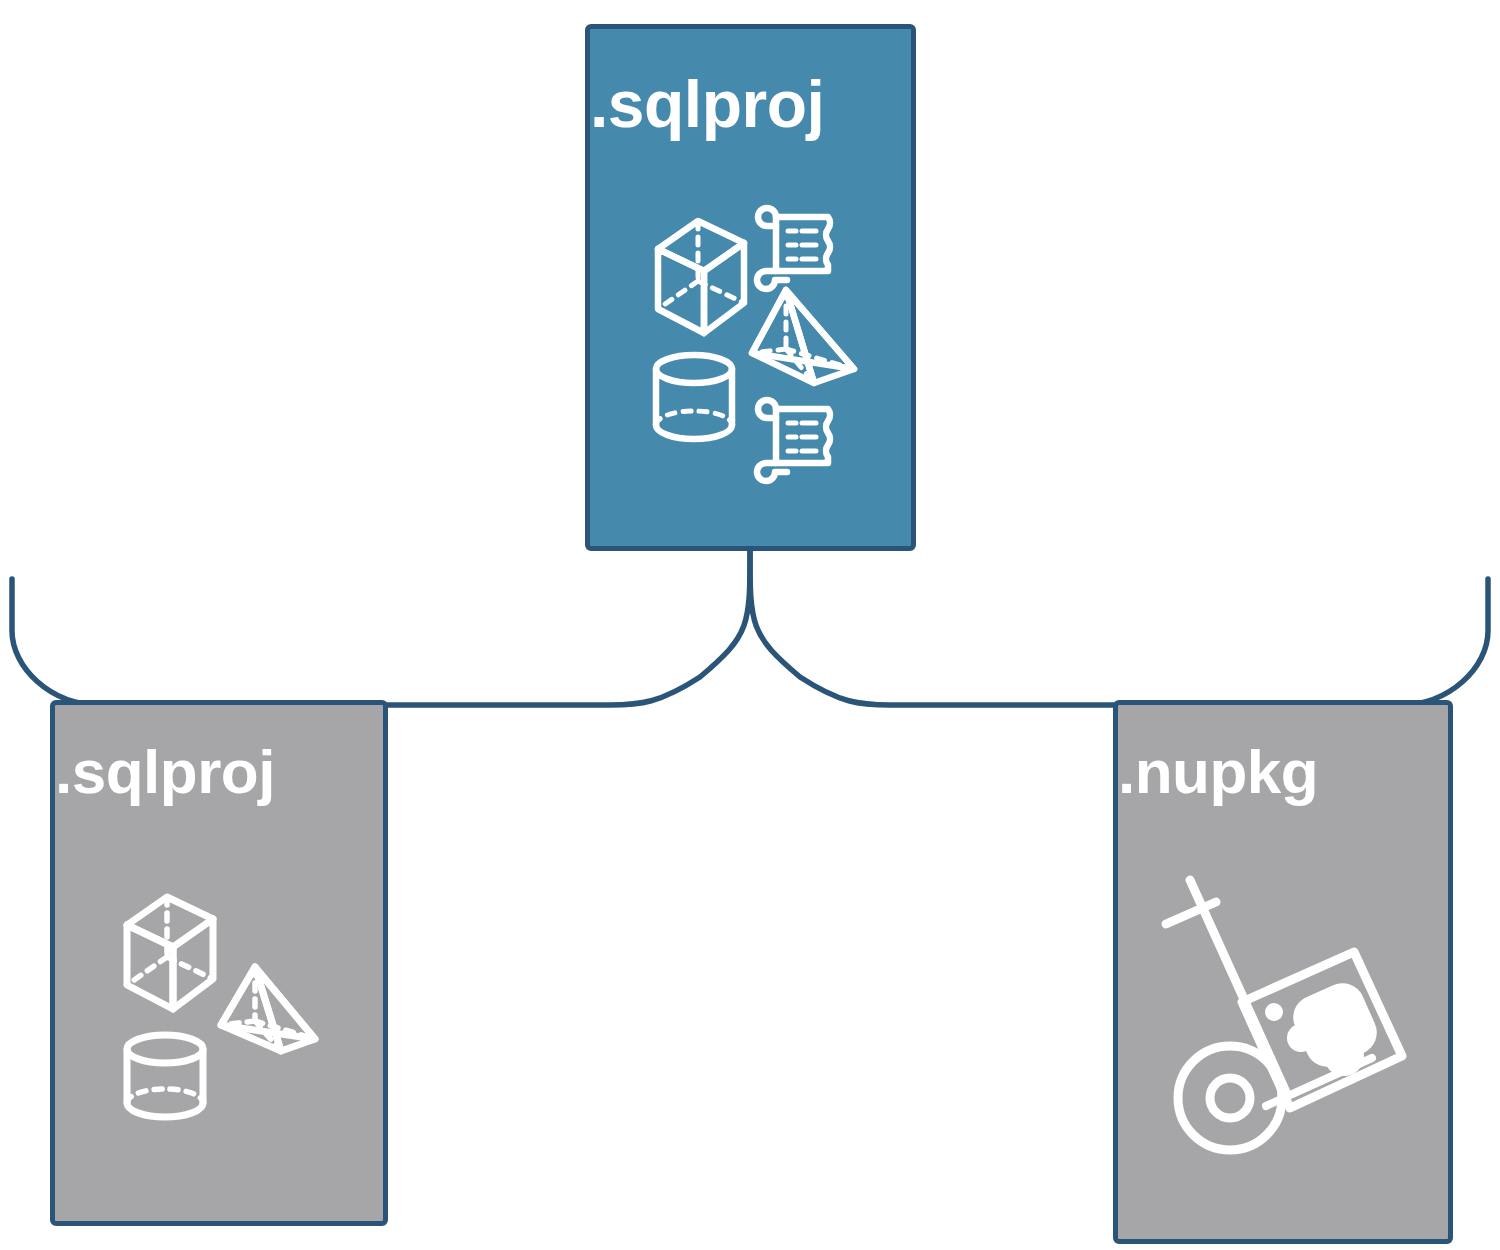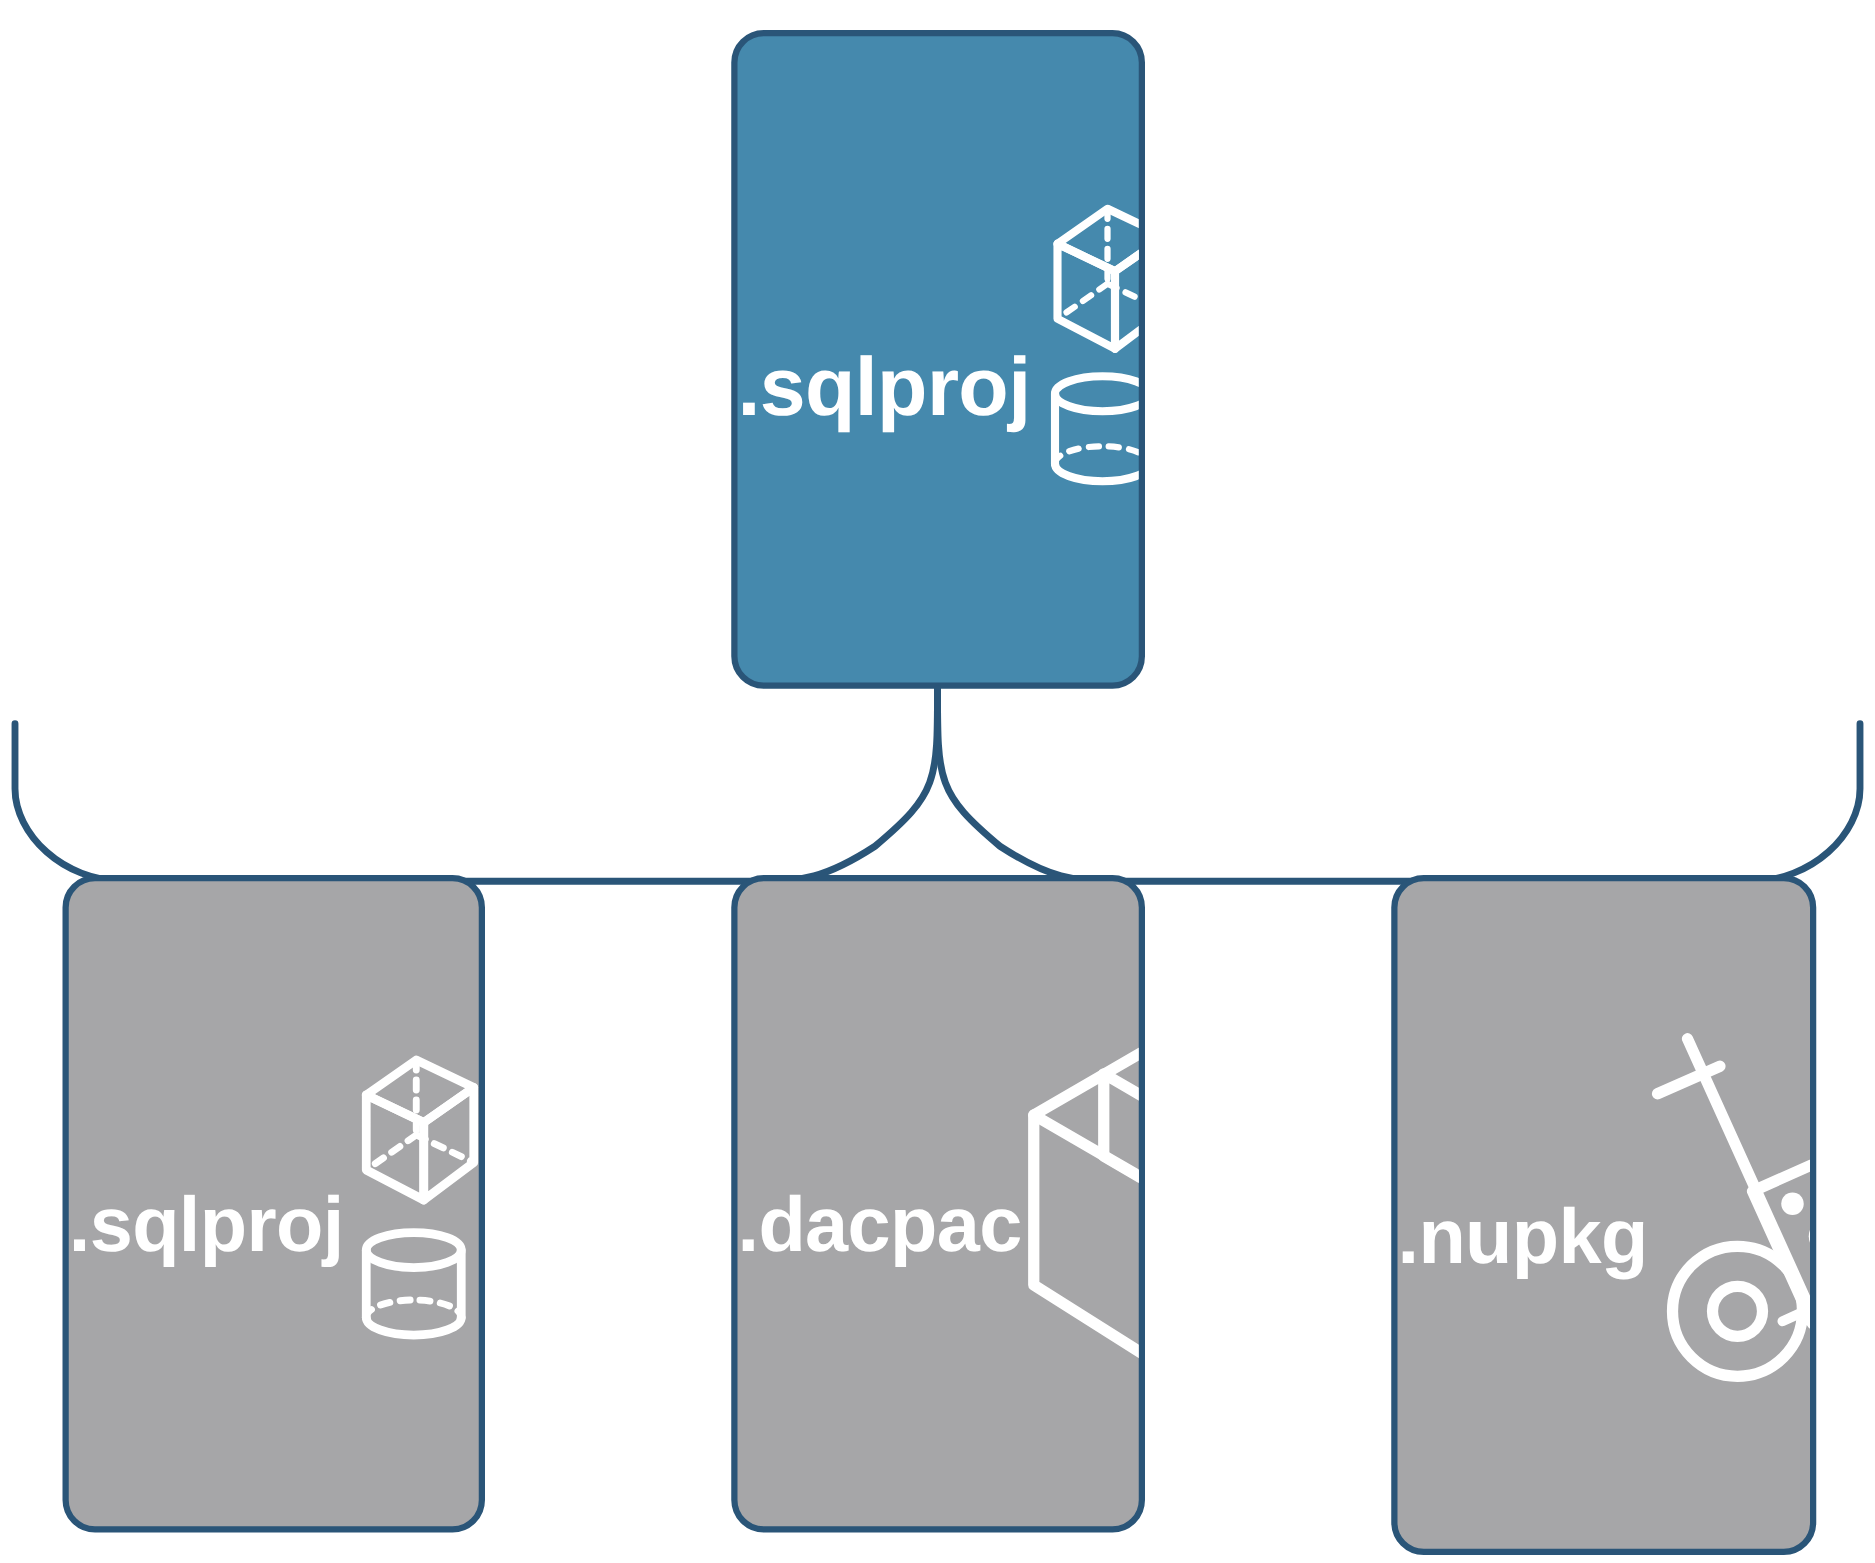--- a/index.html
+++ b/index.html
@@ -18,25 +18,24 @@
     position: relative;
     width: 1500px;
     height: 1250px;
     background: #ffffff;
   }
 
   
   .card {
     position: absolute;
     box-sizing: border-box;
-    border-radius: 26px;
+    border-radius: 6px;
     border: 5px solid #2a5578;
     display: flex;
-    flex-direction: row;
-    align-items: center;
+    flex-direction: column;
     overflow: hidden;
   }
   .card.blue  { background: #4589ad; }
   .card.gray  { background: #a6a6a8; }
 
   .card-title {
     color: #ffffff;
     font-weight: bold;
     letter-spacing: -0.5px;
     line-height: 1;
@@ -214,36 +213,20 @@
           <ellipse cx="56" cy="162" rx="38" ry="14"></ellipse>
           <path d="M18 162 L18 216"></path>
           <path d="M94 162 L94 216"></path>
           <path d="M18 216 a38 14 0 0 0 76 0"></path>
           <path d="M18 216 a38 14 0 0 1 76 0" stroke-dasharray="8 8" stroke-width="5.5"></path>
         </g>
       </svg>
     </div>
   </div>
 
-  <div class="card gray" id="card-dacpac">
-    <div class="card-title">.dacpac</div>
-    <div class="icon-area">
-      <svg width="248" height="290" viewBox="0 0 248 290" fill="none" stroke="#ffffff" stroke-width="9" stroke-linecap="round" stroke-linejoin="round">
-
-        <path d="M124 8 L238 74 L238 210 L124 282 L10 210 L10 74 Z"></path>
-
-        <path d="M10 74 L124 140 L238 74"></path>
-        <path d="M124 140 L124 282"></path>
-
-        <path d="M66 41 L180 107 L180 173 L66 107 Z"></path>
-
-        <path d="M158 196 L184 181 L184 205 L158 220 Z"></path>
-      </svg>
-    </div>
-  </div>
 
   <div class="card gray" id="card-nupkg">
     <div class="card-title">.nupkg</div>
     <div class="icon-area">
       <svg width="250" height="290" viewBox="0 0 250 290" fill="none" stroke="#ffffff" stroke-width="9" stroke-linecap="round" stroke-linejoin="round">
 
         <g>
           <path d="M32 4 L128 216"></path>
           <path d="M8 48 L58 26"></path>
           <path d="M108 230 L214 182" stroke-width="8"></path>

